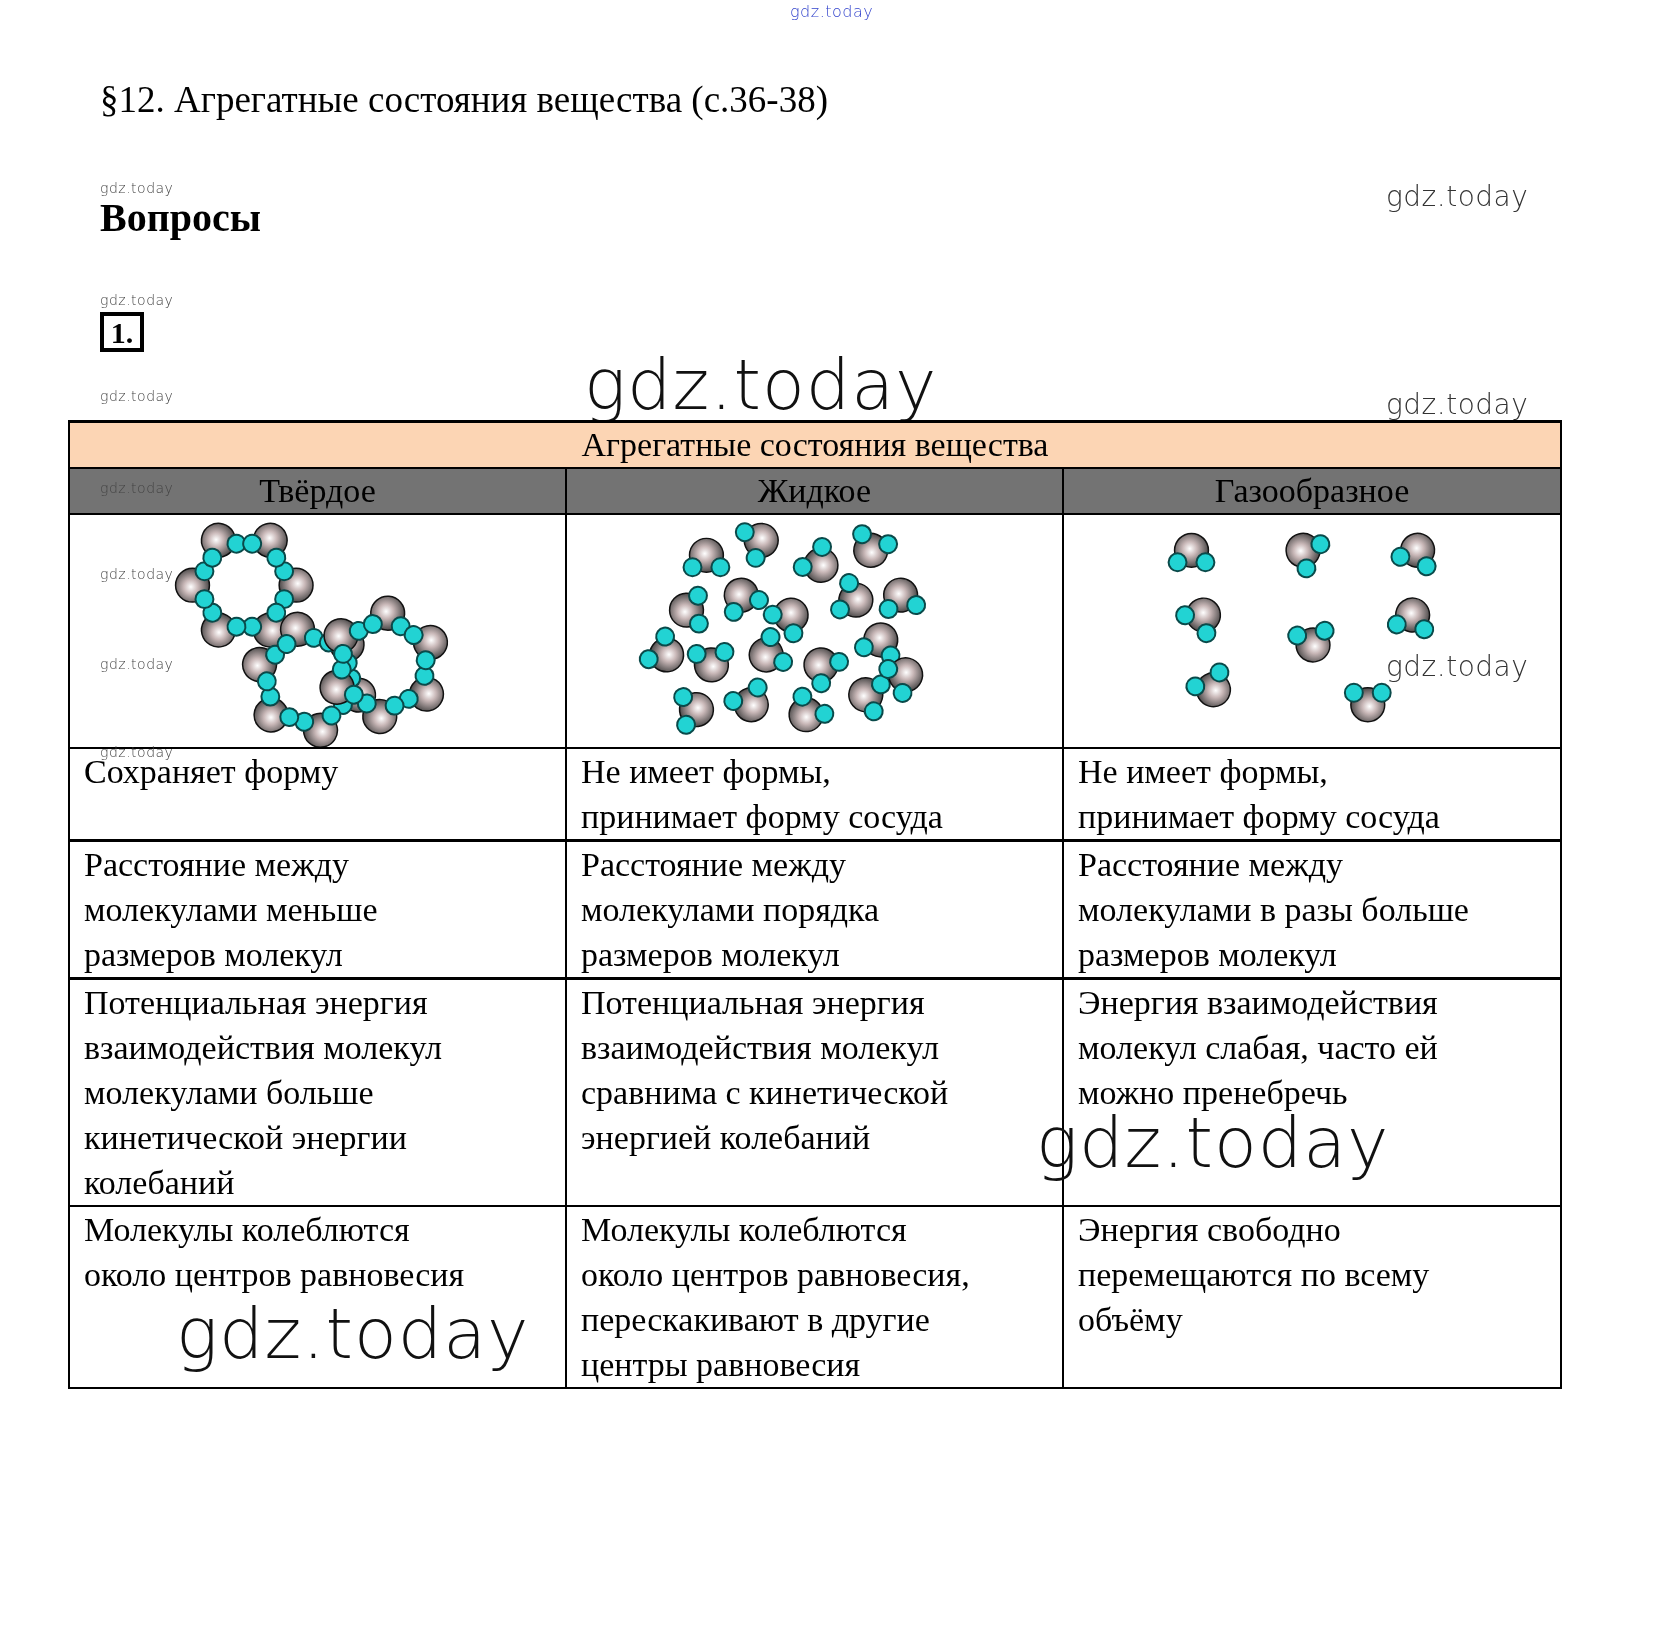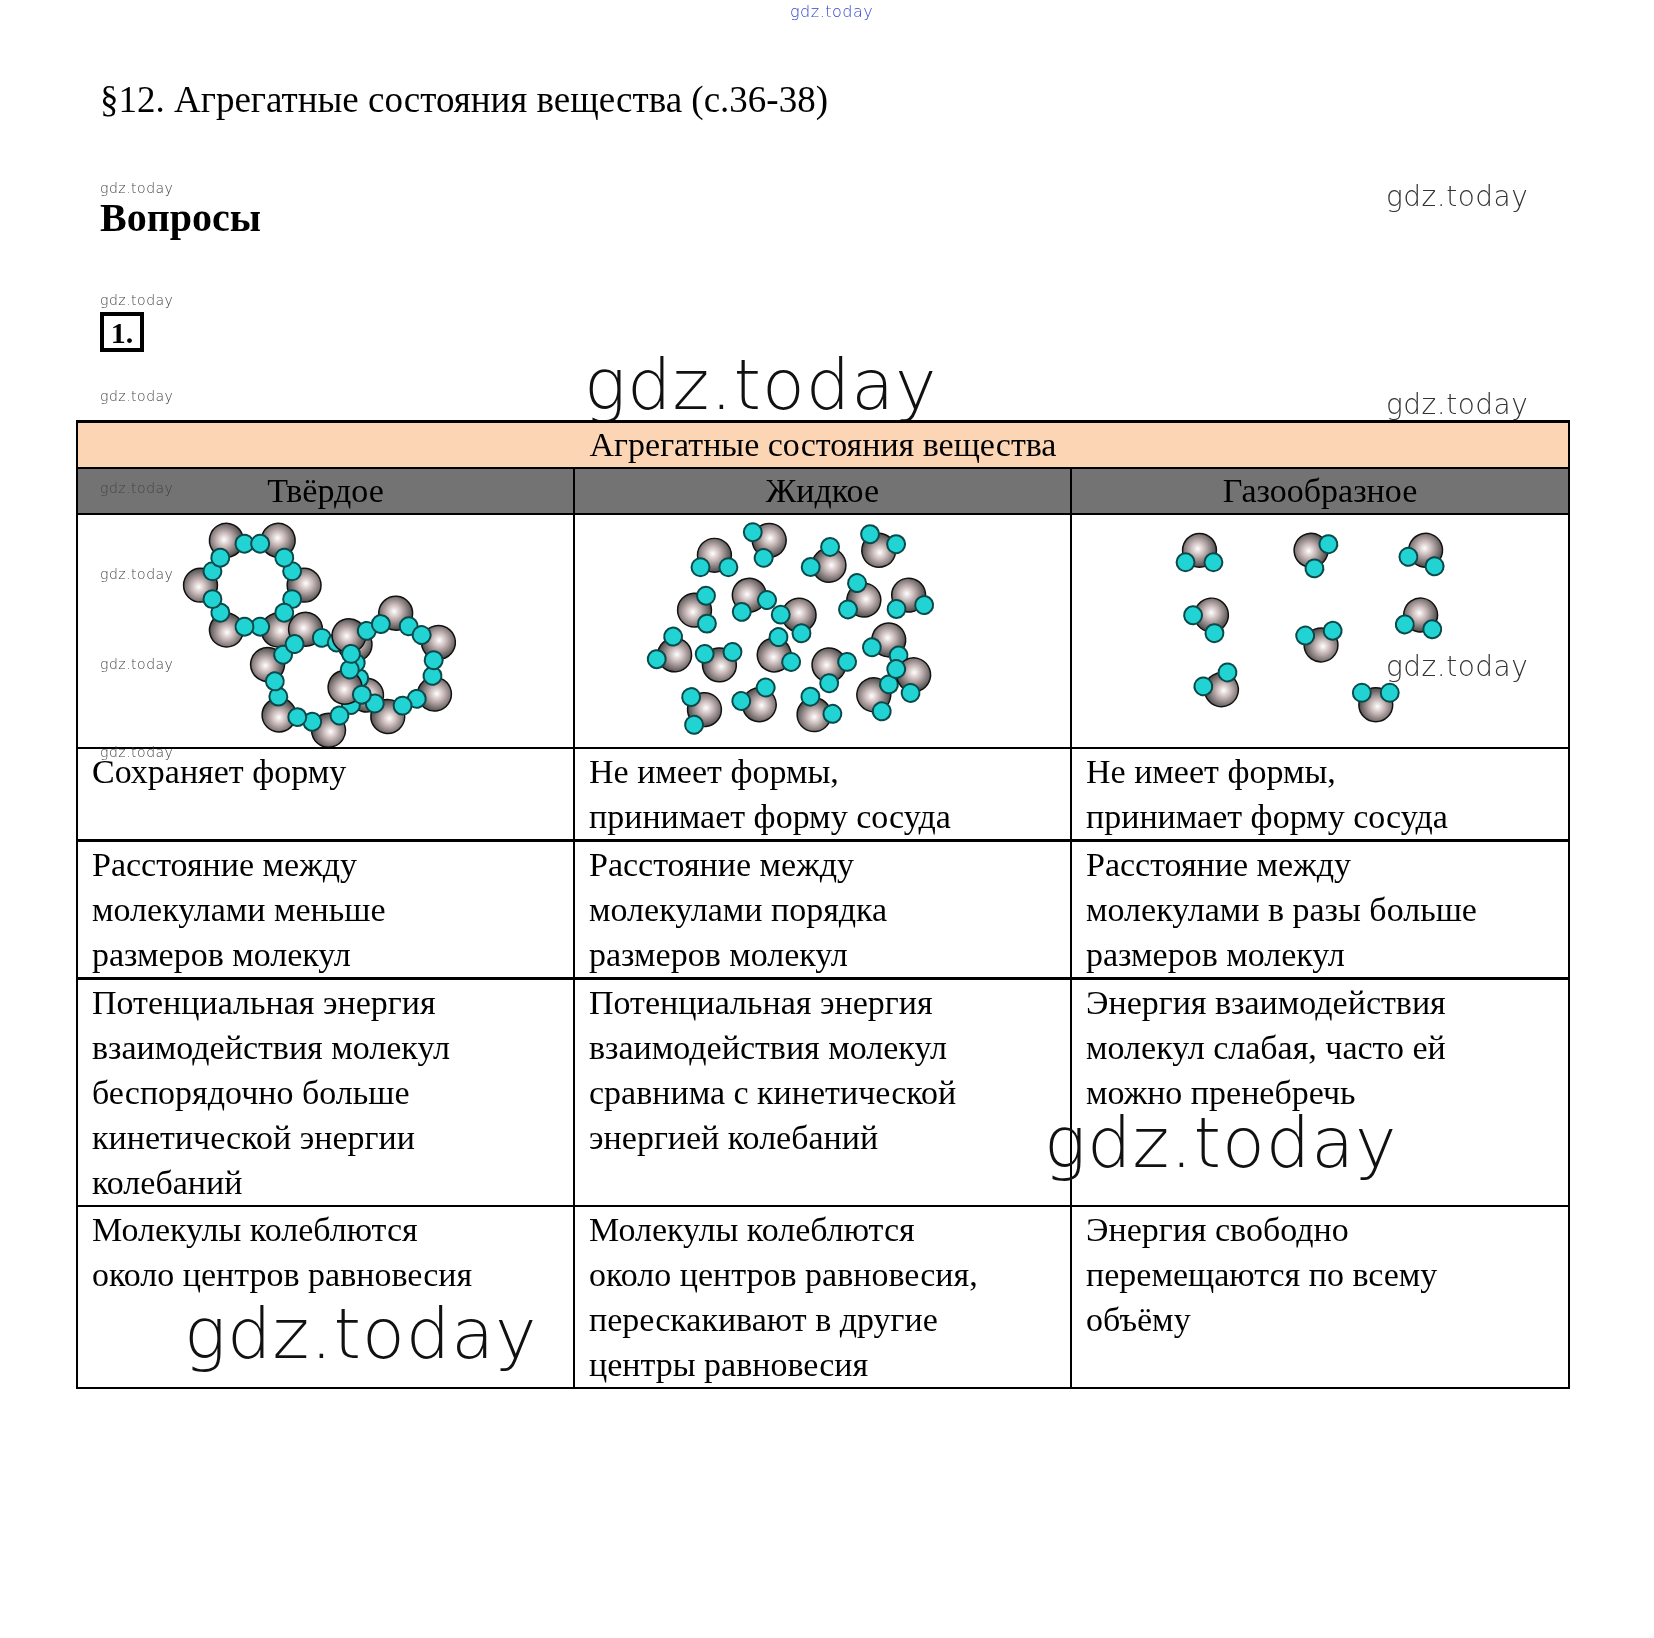--- a/index.html
+++ b/index.html
@@ -11,21 +11,21 @@
     .wm-sm { font-size: 28px; color: #333; }
     .wm-lg { font-size: 70px; color: #111; line-height: 1; letter-spacing: 1px; }
     .wm-top { font-size: 16px; color: #3344cc; }
     #title { position: absolute; left: 100px; top: 78px; font-size: 37px; font-weight: normal;
       margin: 0; font-family: "Liberation Serif", serif; }
     #section { position: absolute; left: 100px; top: 194px; font-size: 40px; font-weight: bold;
       margin: 0; font-family: "Liberation Serif", serif; }
     #qnum { position: absolute; left: 100px; top: 312px; width: 44px; height: 40px;
       border: 4px solid #000; box-sizing: border-box; font-size: 30px; font-weight: bold;
       text-align: center; line-height: 34px; font-family: "Liberation Serif", serif; }
-    table#states { position: absolute; left: 76px; top: 420px; width: 1492px;
+    table#states { position: absolute; left: 68px; top: 420px; width: 1492px;
       border-collapse: collapse; table-layout: fixed; }
     #states td, #states th { border: 2px solid #000; padding: 0 0 0 14px; vertical-align: top;
       font-size: 34px; font-weight: normal; line-height: 45px; font-family: "Liberation Serif", serif; }
     #states tr.row-head th { background: #fcd5b4; text-align: center; height: 44px; line-height: 44px;
       border-top: 3px solid #000; padding: 0; }
     #states tr.row-cols th { background: #737373; text-align: center; height: 44px; line-height: 44px; padding: 0; }
     #states tr.row-img td { height: 232px; padding: 0; position: relative; }
     #states tr.r1 td { height: 90px; }
     #states tr.r2 td { height: 90px; }
     #states tr.r3 td { height: 135px; border-top-width: 3px; }
@@ -352,21 +352,21 @@
     <td>
           <span class="line">Расстояние между</span>
           <span class="line">молекулами в разы больше</span>
           <span class="line">размеров молекул</span>
         </td>
   </tr>
   <tr class="r4">
     <td>
           <span class="line">Потенциальная энергия</span>
           <span class="line">взаимодействия молекул</span>
-          <span class="line">беспорядочно больше</span>
+          <span class="line">молекулами больше</span>
           <span class="line">кинетической энергии</span>
           <span class="line">колебаний</span>
         </td>
     <td>
           <span class="line">Потенциальная энергия</span>
           <span class="line">взаимодействия молекул</span>
           <span class="line">сравнима с кинетической</span>
           <span class="line">энергией колебаний</span>
         </td>
     <td style="position:relative;">

